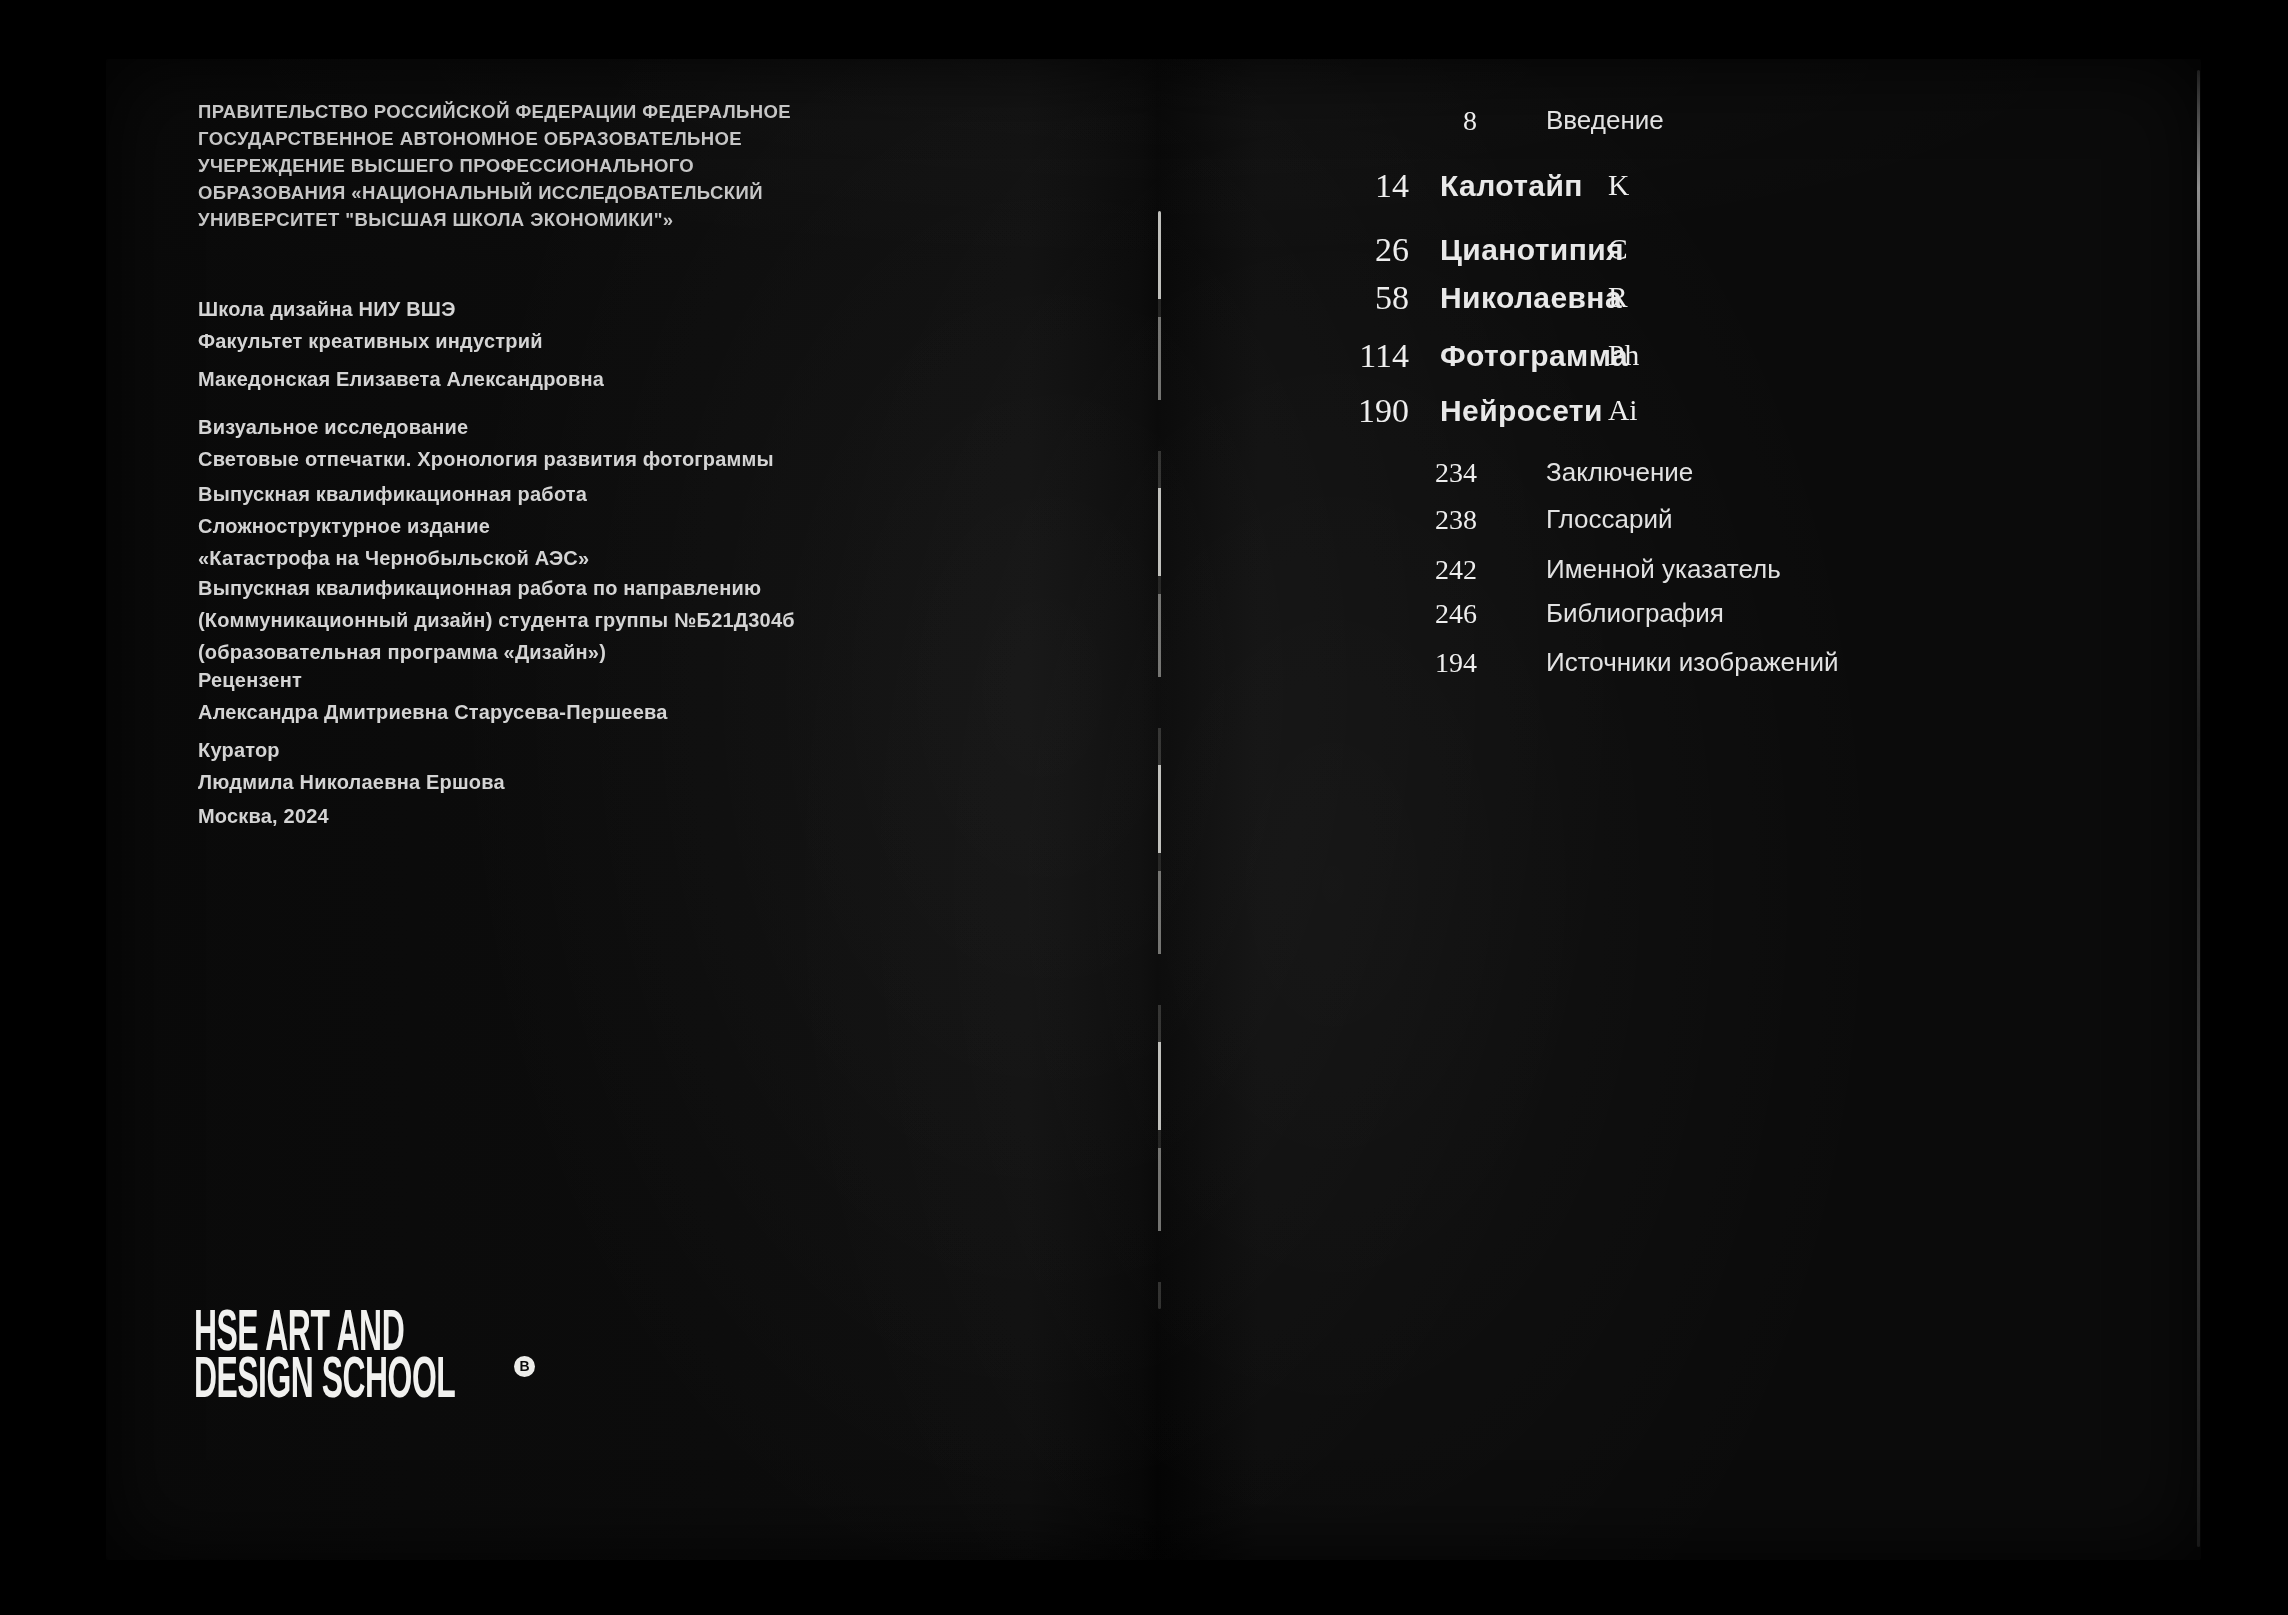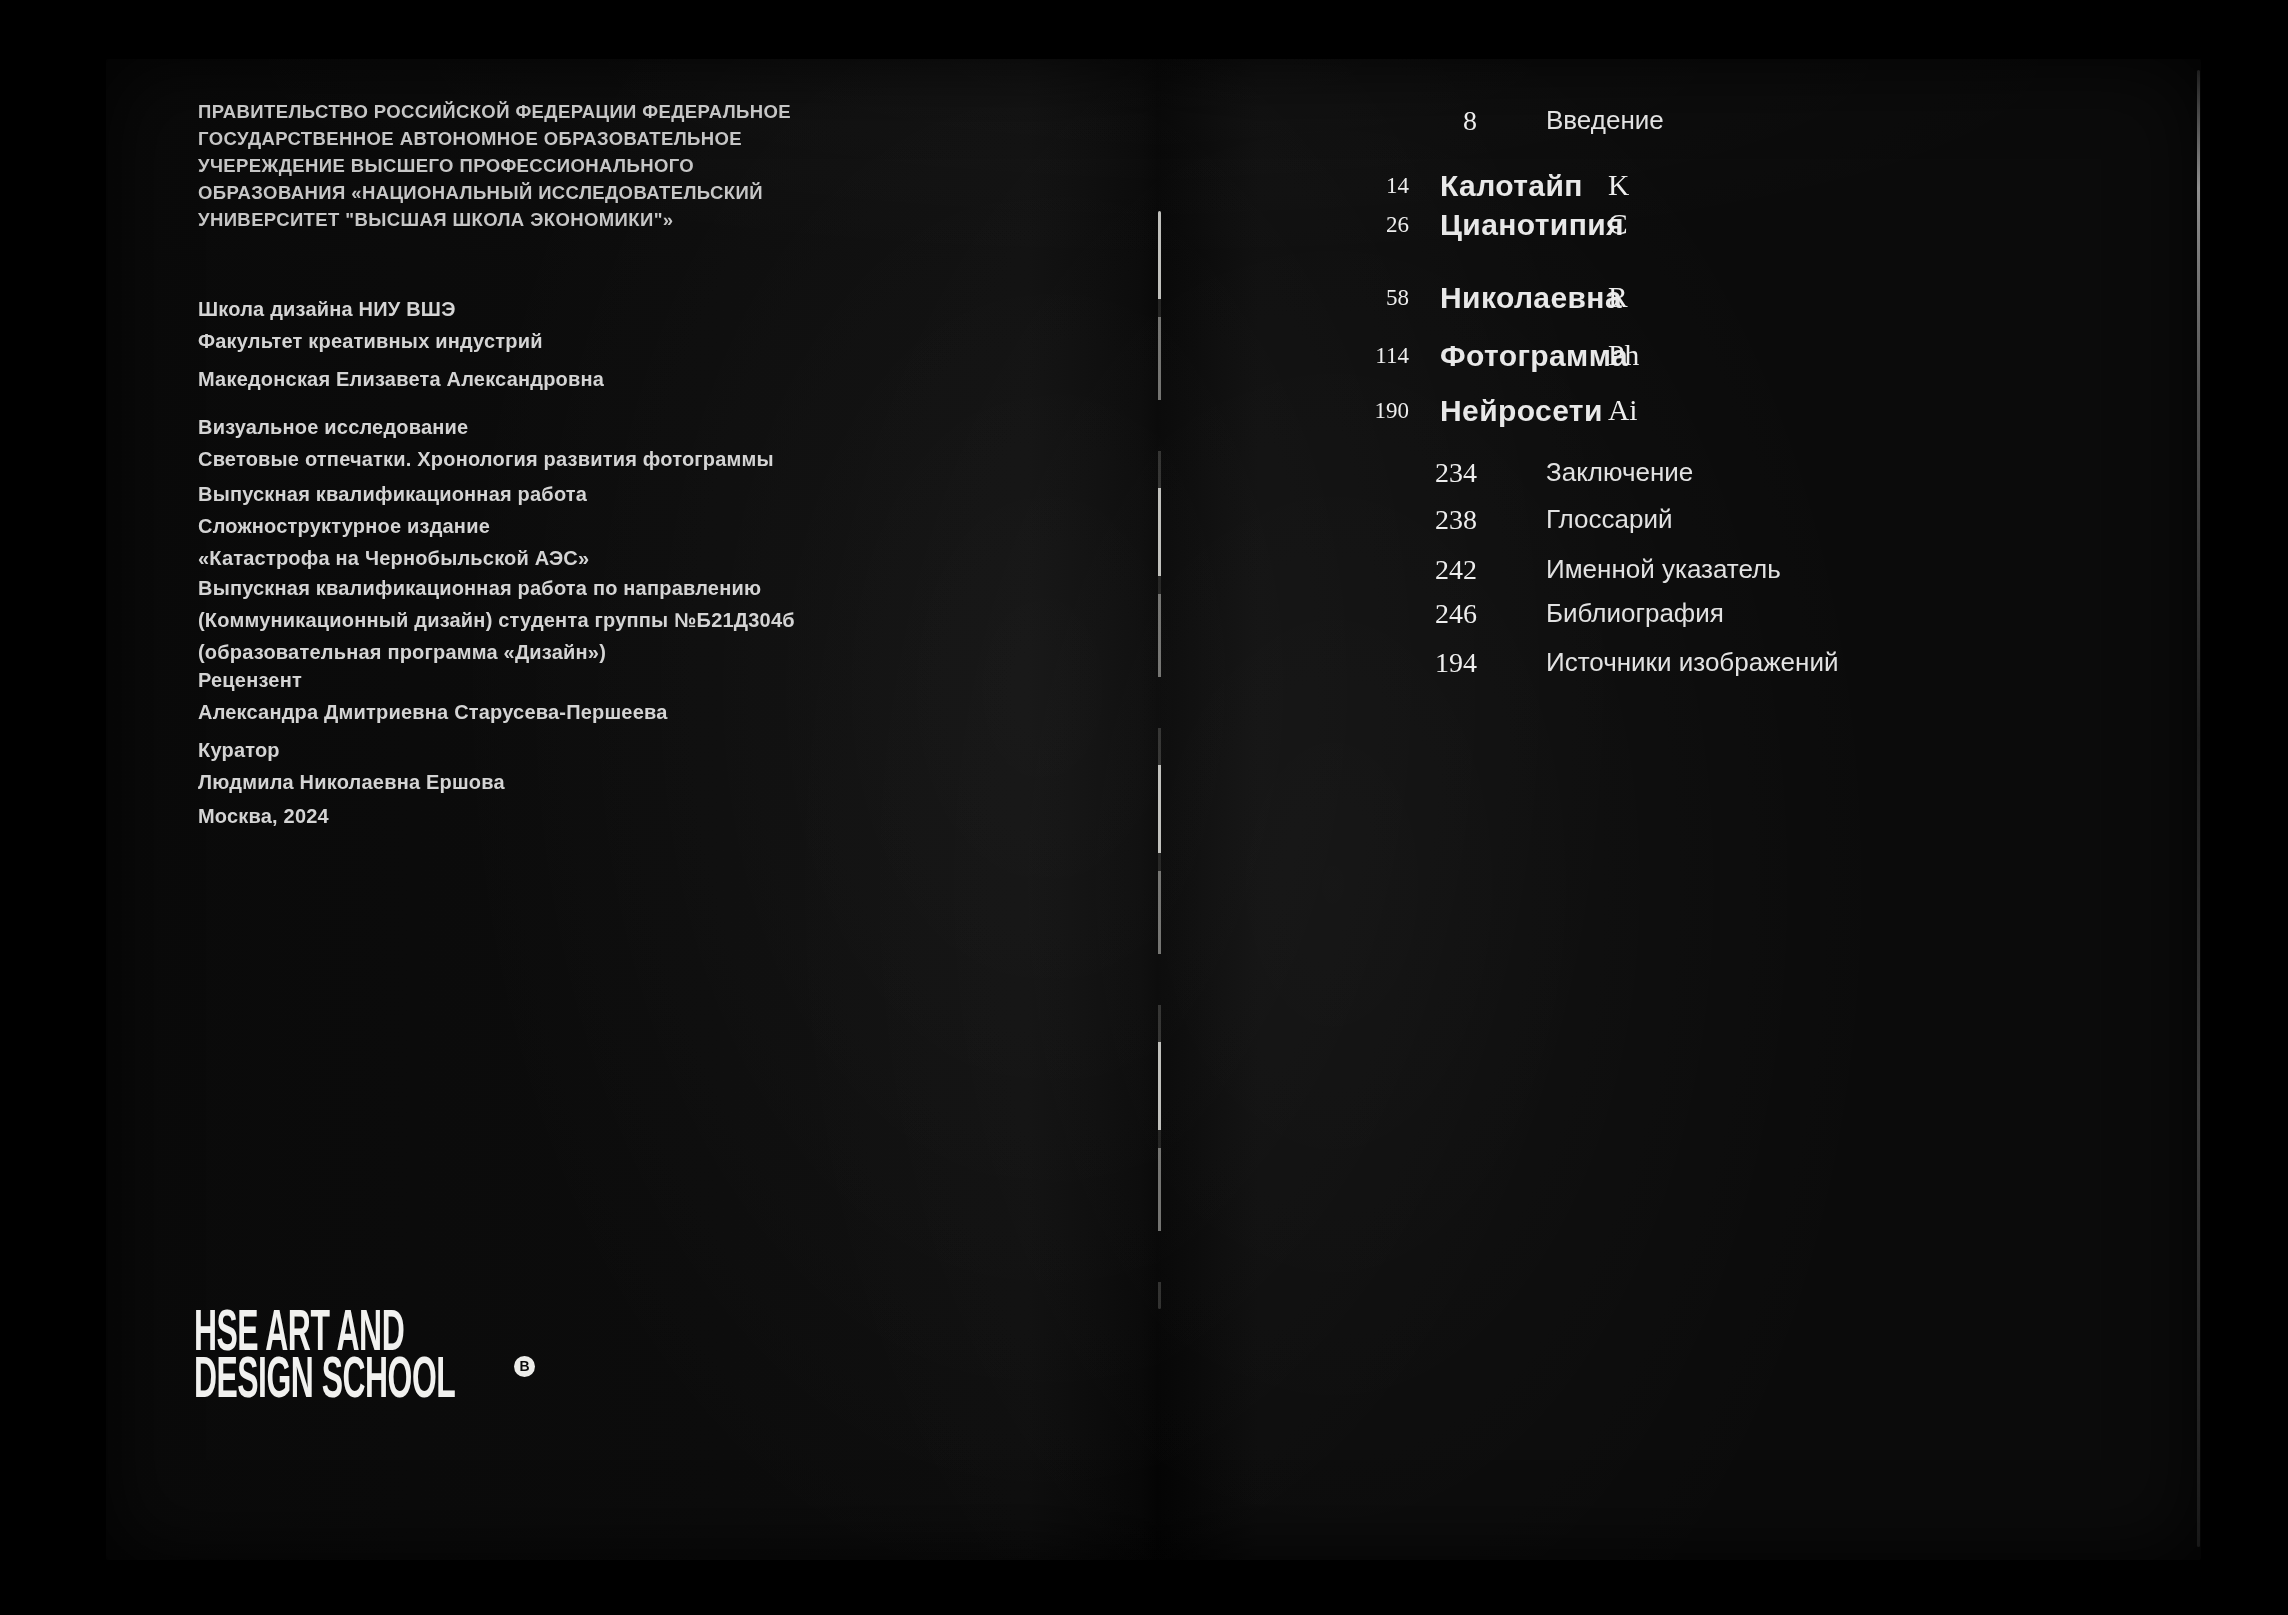--- a/index.html
+++ b/index.html
@@ -64,21 +64,21 @@
   
   .toc-row{position:absolute;left:0;width:2095px;}
   .toc-row .num{
     position:absolute;width:120px;text-align:right;
     font-family:"Liberation Serif",serif;color:#eeeeee;}
   .toc-row .title{position:absolute;color:#e8e8e8;white-space:nowrap;}
   .toc-row .letter{
     position:absolute;left:1502px;font-family:"Liberation Serif",serif;color:#eeeeee;}
 
   .toc-row.chapter{height:41px;line-height:41px;}
-  .toc-row.chapter .num{left:1183px;font-size:23px;}
+  .toc-row.chapter .num{left:1183px;font-size:34px;}
   .toc-row.chapter .title{left:1334px;font-weight:700;font-size:30px;letter-spacing:0.4px;}
   .toc-row.chapter .letter{font-size:29.5px;}
 
   .toc-row.intro,.toc-row.secondary{height:33px;line-height:33px;}
   .toc-row.intro .num,.toc-row.secondary .num{left:1251px;font-size:28px;}
   .toc-row.intro .title,.toc-row.secondary .title{left:1400px;font-weight:400;font-size:26px;color:#e2e2e2;margin-left:40px;}
 </style>
 </head>
 <body>
 
@@ -128,21 +128,21 @@
       <span class="num">8</span>
       <span class="title">Введение</span>
     </div>
 
     <div class="toc-row chapter" style="top:106px">
       <span class="num">14</span>
       <span class="title">Калотайп</span>
       <span class="letter">K</span>
     </div>
 
-    <div class="toc-row chapter" style="top:145px">
+    <div class="toc-row chapter" style="top:170px">
       <span class="num">26</span>
       <span class="title">Цианотипия</span>
       <span class="letter">C</span>
     </div>
 
     <div class="toc-row chapter" style="top:218px">
       <span class="num">58</span>
       <span class="title">Николаевна</span>
       <span class="letter">R</span>
     </div>

